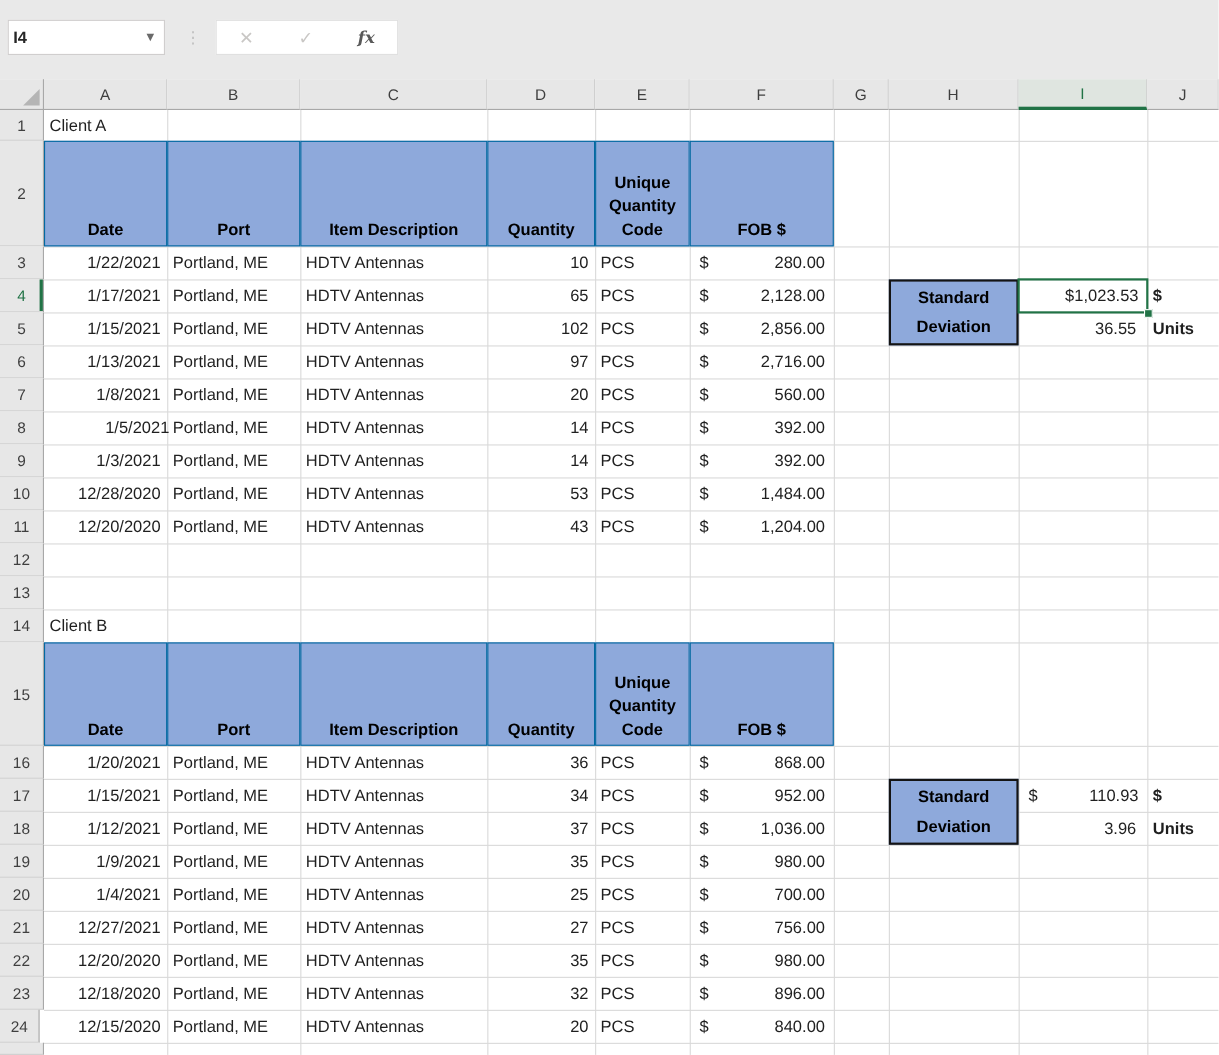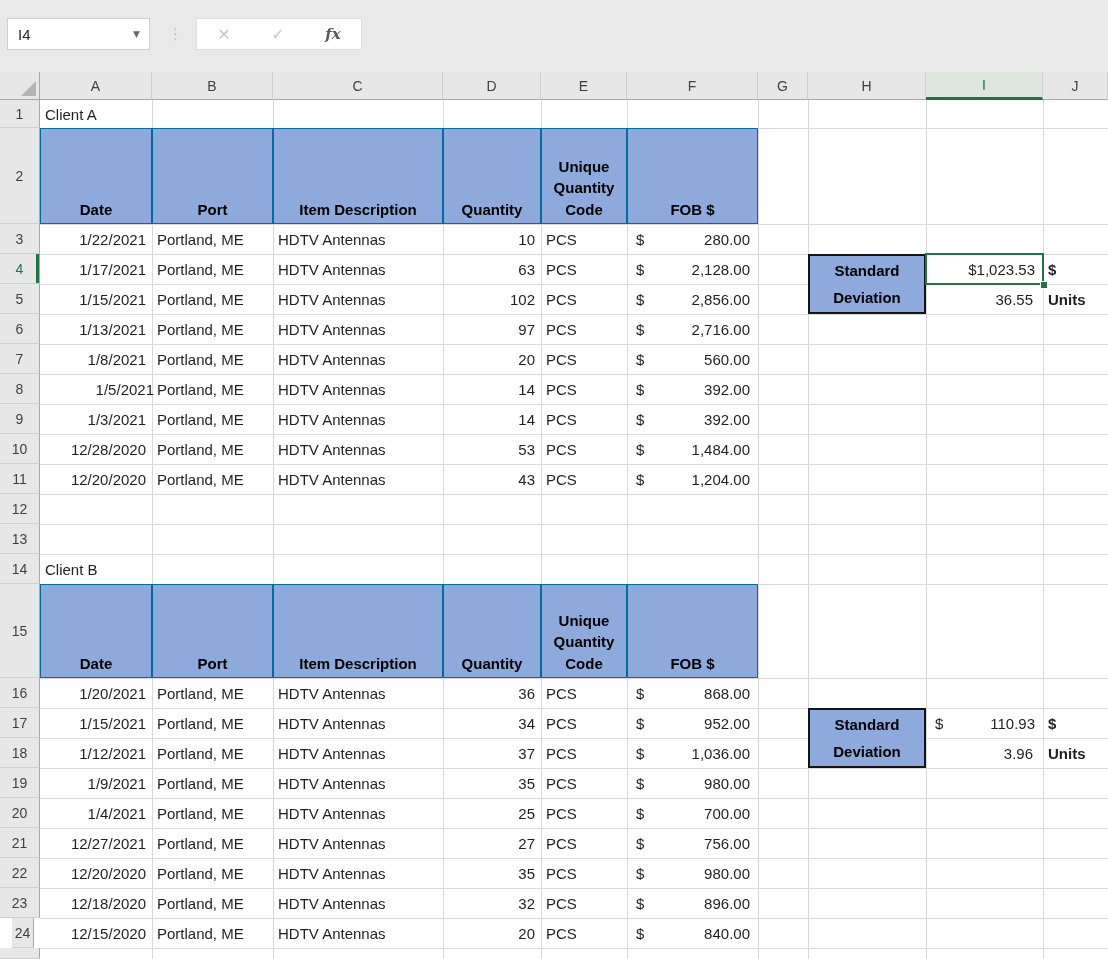--- a/index.html
+++ b/index.html
@@ -3,21 +3,21 @@
 <meta charset="utf-8">
 <style>
   html,body{margin:0;padding:0;background:#fff;}
   #app{position:relative;width:1108px;height:959px;background:#fff;overflow:hidden;
        font-family:"Liberation Sans","DejaVu Sans",sans-serif;}
 
   
   #chrome{position:absolute;left:0;top:0;width:1108px;height:72px;background:#E9E9E9;}
   #namebox{position:absolute;left:7px;top:18px;width:143px;height:32px;background:#fff;
            border:1px solid #D0CECE;display:flex;align-items:center;box-sizing:border-box;}
-  #namebox .val{flex:1;padding-left:10px;font-size:15px;color:#262626;}
+  #namebox .val{flex:1;padding-left:4px;font-size:15px;color:#262626;font-weight:bold;}
   #namebox .dd{padding-right:9px;font-size:9px;color:#6a6a6a;font-family:"DejaVu Sans",sans-serif;}
   #dots{position:absolute;left:168px;top:18px;height:32px;display:flex;align-items:center;
         color:#BFBFBF;font-size:15px;font-family:"DejaVu Sans",sans-serif;}
   #fbtns{position:absolute;left:196px;top:18px;width:166px;height:32px;background:#fff;
          border:1px solid #E0E0E0;display:flex;align-items:center;justify-content:space-around;
          box-sizing:border-box;}
   .fb{font-size:16px;font-family:"DejaVu Sans",sans-serif;}
   .fb.dim{color:#C9C7C5;}
   .fb.fx{color:#595959;font-style:italic;font-family:"DejaVu Serif",serif;font-size:15px;font-weight:bold;}
   #formulabar{position:absolute;left:366px;top:18px;width:742px;height:32px;background:#fff;
@@ -137,42 +137,42 @@
       <div class="rowhdr" style="left: 0px; top: 482px; width: 40px; height: 30px;">14</div>
       <div class="rowhdr" style="left: 0px; top: 512px; width: 40px; height: 94px;">15</div>
       <div class="rowhdr" style="left: 0px; top: 606px; width: 40px; height: 30px;">16</div>
       <div class="rowhdr" style="left: 0px; top: 636px; width: 40px; height: 30px;">17</div>
       <div class="rowhdr" style="left: 0px; top: 666px; width: 40px; height: 30px;">18</div>
       <div class="rowhdr" style="left: 0px; top: 696px; width: 40px; height: 30px;">19</div>
       <div class="rowhdr" style="left: 0px; top: 726px; width: 40px; height: 30px;">20</div>
       <div class="rowhdr" style="left: 0px; top: 756px; width: 40px; height: 30px;">21</div>
       <div class="rowhdr" style="left: 0px; top: 786px; width: 40px; height: 30px;">22</div>
       <div class="rowhdr" style="left: 0px; top: 816px; width: 40px; height: 30px;">23</div>
-      <div class="rowhdr" style="left: 12px; top: 846px; width: 22px; height: 30px;">24</div>
+      <div class="rowhdr" style="left: 0px; top: 846px; width: 36px; height: 30px;">24</div>
       <div class="rowhdr" style="left: 0px; top: 876px; width: 40px; height: 11px;"></div>
       <div class="cell al-l title-cell" style="left: 40px; top: 28px; width: 233px; height: 28px;">Client A</div>
       <div class="cell thead" style="left: 40px; top: 56px; width: 112px; height: 96px;">Date</div>
       <div class="cell thead" style="left: 152px; top: 56px; width: 121px; height: 96px;">Port</div>
       <div class="cell thead" style="left: 273px; top: 56px; width: 170px; height: 96px;">Item Description</div>
       <div class="cell thead" style="left: 443px; top: 56px; width: 98px; height: 96px;">Quantity</div>
       <div class="cell thead" style="left: 541px; top: 56px; width: 86px; height: 96px;">Unique Quantity Code</div>
       <div class="cell thead" style="left: 627px; top: 56px; width: 131px; height: 96px;">FOB $</div>
       <div class="cell al-r" style="left: 40px; top: 152px; width: 112px; height: 30px;">1/22/2021</div>
       <div class="cell al-l" style="left: 152px; top: 152px; width: 121px; height: 30px;">Portland, ME</div>
       <div class="cell al-l" style="left: 273px; top: 152px; width: 170px; height: 30px;">HDTV Antennas</div>
       <div class="cell al-r" style="left: 443px; top: 152px; width: 98px; height: 30px;">10</div>
       <div class="cell al-l" style="left: 541px; top: 152px; width: 86px; height: 30px;">PCS</div>
       <div class="cell money" style="left: 627px; top: 152px; width: 131px; height: 30px;">
         <div class="" style="position: static;">$</div>
         <div class="" style="position: static;">280.00</div>
       </div>
       <div class="cell al-r" style="left: 40px; top: 182px; width: 112px; height: 30px;">1/17/2021</div>
       <div class="cell al-l" style="left: 152px; top: 182px; width: 121px; height: 30px;">Portland, ME</div>
       <div class="cell al-l" style="left: 273px; top: 182px; width: 170px; height: 30px;">HDTV Antennas</div>
-      <div class="cell al-r" style="left: 443px; top: 182px; width: 98px; height: 30px;">63</div>
+      <div class="cell al-r" style="left: 443px; top: 182px; width: 98px; height: 30px;">65</div>
       <div class="cell al-l" style="left: 541px; top: 182px; width: 86px; height: 30px;">PCS</div>
       <div class="cell money" style="left: 627px; top: 182px; width: 131px; height: 30px;">
         <div class="" style="position: static;">$</div>
         <div class="" style="position: static;">2,128.00</div>
       </div>
       <div class="cell al-r" style="left: 40px; top: 212px; width: 112px; height: 30px;">1/15/2021</div>
       <div class="cell al-l" style="left: 152px; top: 212px; width: 121px; height: 30px;">Portland, ME</div>
       <div class="cell al-l" style="left: 273px; top: 212px; width: 170px; height: 30px;">HDTV Antennas</div>
       <div class="cell al-r" style="left: 443px; top: 212px; width: 98px; height: 30px;">102</div>
       <div class="cell al-l" style="left: 541px; top: 212px; width: 86px; height: 30px;">PCS</div>

